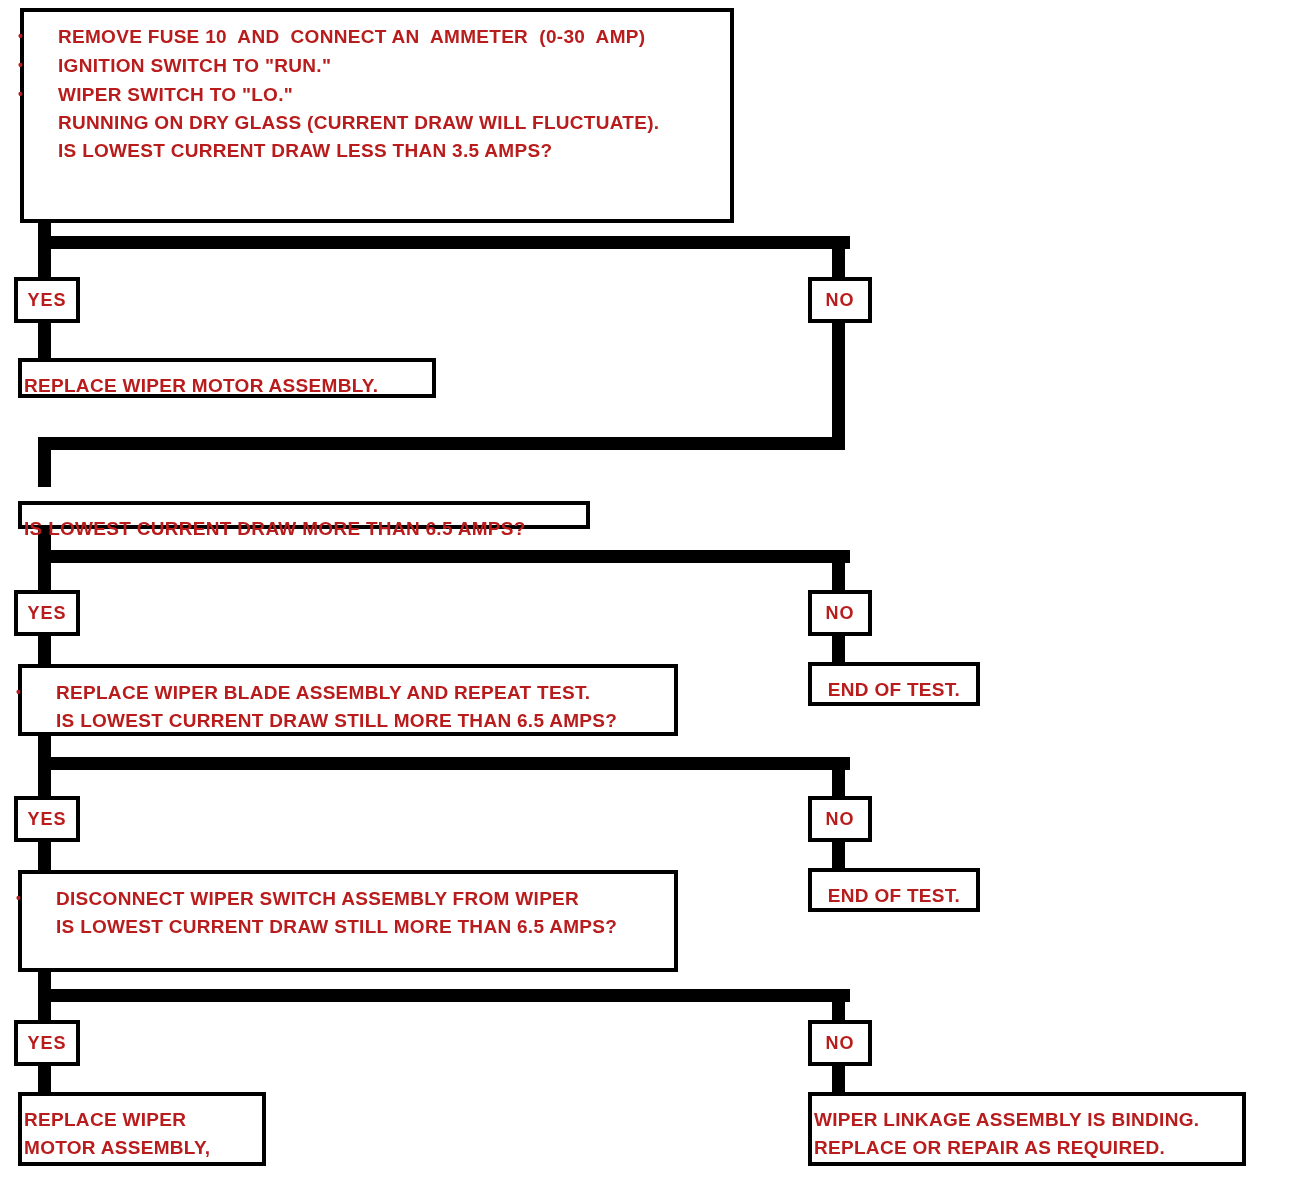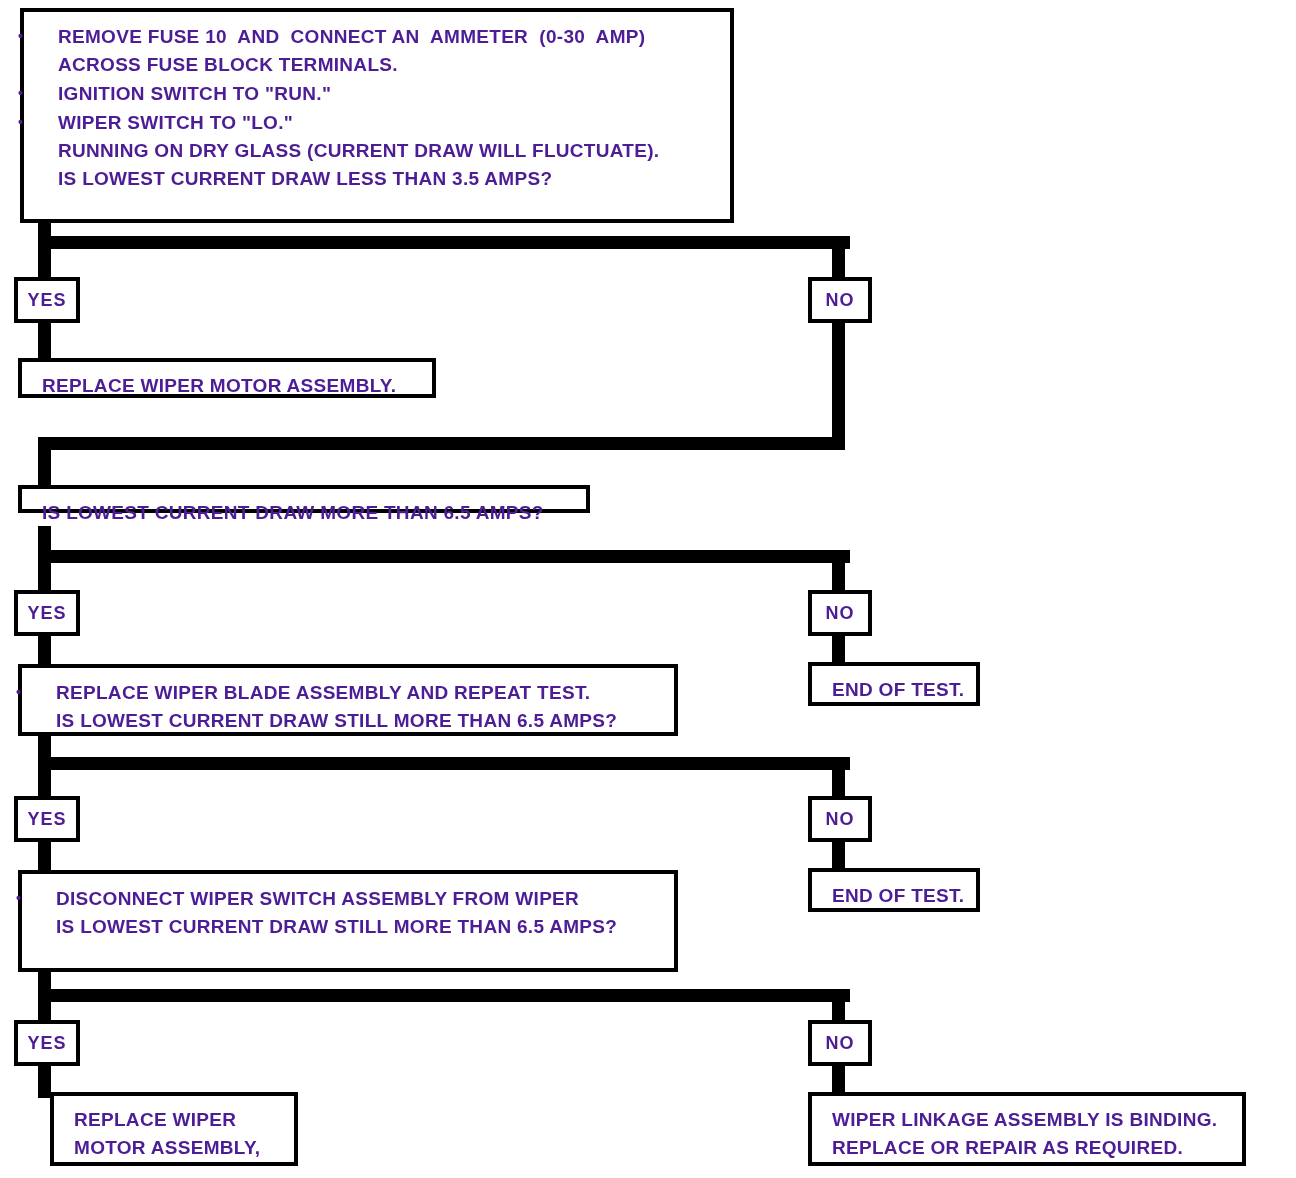--- a/index.html
+++ b/index.html
@@ -16,21 +16,21 @@
     height: 1178px;
     background: #ffffff;
     overflow: hidden;
   }
   
   .box {
     position: absolute;
     box-sizing: border-box;
     background: #ffffff;
     border: 4px solid #000000;
-    color: #4c1d95;
+    color: #b91c1c;
     font-weight: bold;
     letter-spacing: 0.3px;
     z-index: 5;
   }
   .box .line {
     white-space: pre;
     display: block;
   }
   .bigbox {
     padding: 10px 14px 10px 14px;
@@ -45,21 +45,21 @@
     text-indent: -20px;
   }
   .bigbox .line.bullet::before {
     content: "\2022";
     display: inline-block;
     width: 20px;
     font-size: 14px;
     vertical-align: 2px;
   }
   .smallbox {
-    padding: 10px 20px;
+    padding: 10px 2px;
     font-size: 19px;
     line-height: 28px;
   }
   .yesno {
     display: flex;
     align-items: center;
     justify-content: center;
     font-size: 18px;
     letter-spacing: 1px;
     z-index: 7;
@@ -71,21 +71,20 @@
     z-index: 1;
   }
 </style>
 </head>
 <body>
 
 <div id="chart">
 
   <div class="box bigbox" style="left:20px; top:8px; width:714px; height:215px;">
     <span class="line bullet">REMOVE FUSE 10  AND  CONNECT AN  AMMETER  (0-30  AMP)</span>
-    <span class="line">ACROSS FUSE BLOCK TERMINALS.</span>
     <span class="line bullet">IGNITION SWITCH TO "RUN."</span>
     <span class="line bullet">WIPER SWITCH TO "LO."</span>
     <span class="line">RUNNING ON DRY GLASS (CURRENT DRAW WILL FLUCTUATE).</span>
     <span class="line">IS LOWEST CURRENT DRAW LESS THAN 3.5 AMPS?</span>
   </div>
 
   <div class="conn" style="left:38px; top:223px; width:13px; height:24px;"></div>
   <div class="conn" style="left:38px; top:236px; width:812px; height:13px;"></div>
   <div class="conn" style="left:38px; top:236px; width:13px; height:45px;"></div>
   <div class="conn" style="left:832px; top:236px; width:13px; height:45px;"></div>
@@ -96,21 +95,21 @@
   <div class="conn" style="left:38px; top:320px; width:13px; height:42px;"></div>
 
   <div class="box smallbox" style="left:18px; top:358px; width:418px; height:40px;">
     <span class="line">REPLACE WIPER MOTOR ASSEMBLY.</span>
   </div>
 
   <div class="conn" style="left:832px; top:320px; width:13px; height:128px;"></div>
   <div class="conn" style="left:38px; top:437px; width:807px; height:13px;"></div>
   <div class="conn" style="left:38px; top:437px; width:13px; height:50px;"></div>
 
-  <div class="box smallbox" style="left:18px; top:485px; width:572px; height:28px;">
+  <div class="box smallbox" style="left:18px; top:501px; width:572px; height:28px;">
     <span class="line">IS LOWEST CURRENT DRAW MORE THAN 6.5 AMPS?</span>
   </div>
 
   <div class="conn" style="left:38px; top:526px; width:13px; height:36px;"></div>
   <div class="conn" style="left:38px; top:550px; width:812px; height:13px;"></div>
   <div class="conn" style="left:832px; top:550px; width:13px; height:45px;"></div>
   <div class="conn" style="left:38px; top:550px; width:13px; height:45px;"></div>
 
   <div class="box yesno" style="left:14px; top:590px; width:66px; height:46px;">YES</div>
   <div class="box yesno" style="left:808px; top:590px; width:64px; height:46px;">NO</div>
@@ -151,21 +150,21 @@
   <div class="conn" style="left:38px; top:989px; width:812px; height:13px;"></div>
   <div class="conn" style="left:38px; top:989px; width:13px; height:36px;"></div>
   <div class="conn" style="left:832px; top:989px; width:13px; height:36px;"></div>
 
   <div class="box yesno" style="left:14px; top:1020px; width:66px; height:46px;">YES</div>
   <div class="box yesno" style="left:808px; top:1020px; width:64px; height:46px;">NO</div>
 
   <div class="conn" style="left:38px; top:1064px; width:13px; height:34px;"></div>
   <div class="conn" style="left:832px; top:1064px; width:13px; height:34px;"></div>
 
-  <div class="box smallbox" style="left:18px; top:1092px; width:248px; height:74px;margin-left:32px;">
+  <div class="box smallbox" style="left:18px; top:1092px; width:248px; height:74px;">
     <span class="line">REPLACE WIPER</span>
     <span class="line">MOTOR ASSEMBLY,</span>
   </div>
 
   <div class="box smallbox" style="left:808px; top:1092px; width:438px; height:74px;">
     <span class="line">WIPER LINKAGE ASSEMBLY IS BINDING.</span>
     <span class="line">REPLACE OR REPAIR AS REQUIRED.</span>
   </div>
 
 </div>

